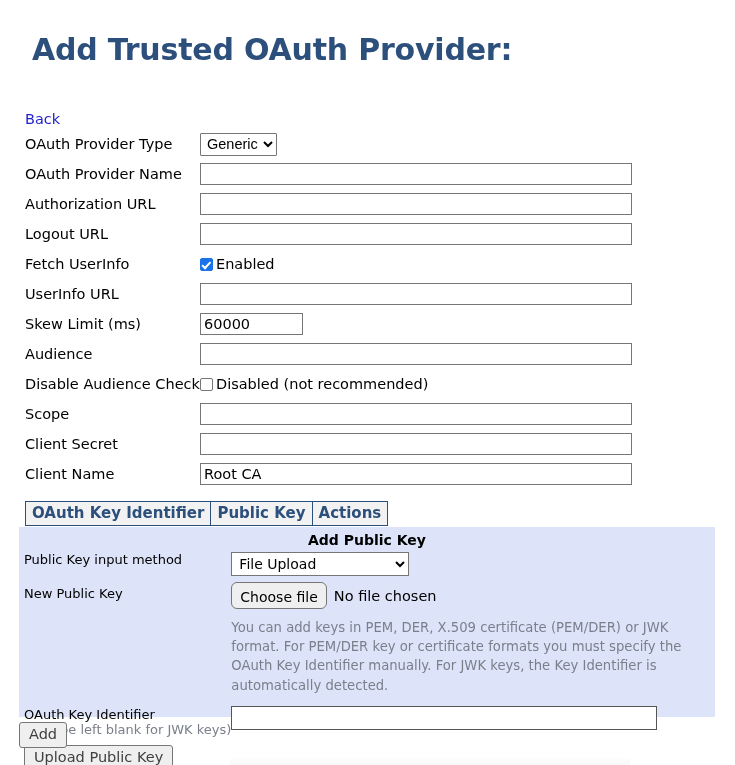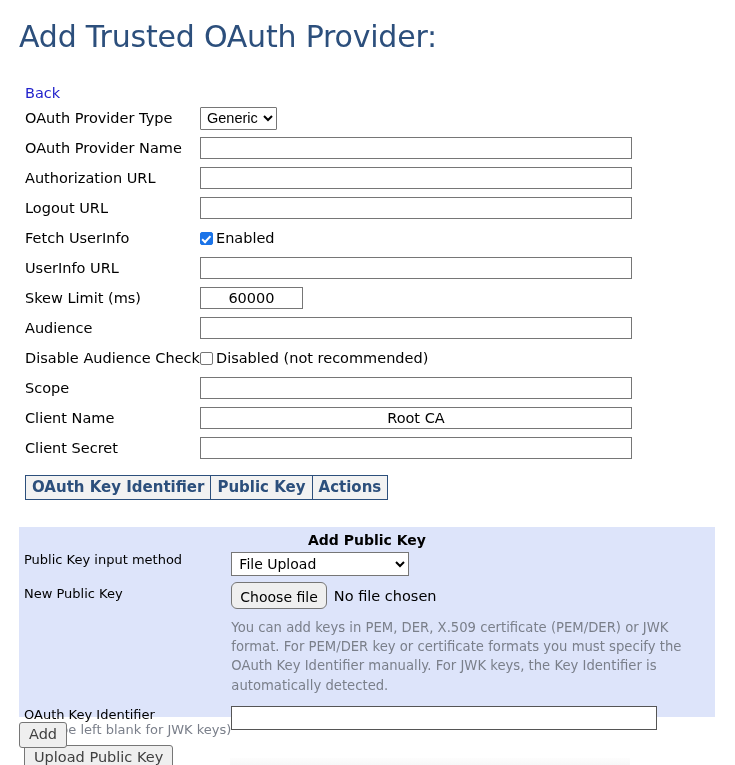--- a/index.html
+++ b/index.html
@@ -11,23 +11,23 @@
     width: 735px;
     height: 765px;
     font-family: "DejaVu Sans", "Liberation Sans", sans-serif;
     font-size: 14.5px;
     color: #000000;
     overflow: hidden;
     position: relative;
   }
   .page-title {
     font-size: 30px;
-    font-weight: normal;
+    font-weight: bold;
     color: #2c4f7c;
-    margin: 3px;
+    margin: 16px;
     padding: 16px 0 0 16px;
     letter-spacing: -0.2px;
     font-family: "DejaVu Sans", "Liberation Sans", sans-serif;
   }
   .back-link {
     display: inline-block;
     color: #2222cc;
     font-size: 14.5px;
     text-decoration: none;
     margin: 28px 0 0 25px;
@@ -56,21 +56,20 @@
     width: 424px;
     height: 18px;
     box-sizing: content-box;
     font-family: "DejaVu Sans", "Liberation Sans", sans-serif;
     font-size: 14.5px;
     padding: 1px 3px;
     border: 1px solid #767676;
     background: #fff;
     color: #000;
     border-radius: 0;
-    text-align: center;
   }
   input.txt.small { width: 95px; }
 
   select.sel {
     font-family: Liberation Sans, sans-serif;
     font-size: 14.5px;
     padding: 1px 2px;
     border: 1px solid #767676;
     background: #fff;
     color: #000;
@@ -308,29 +307,29 @@
         </div>
       </td>
     </tr>
     <tr>
       <td class="lbl">Scope</td>
       <td class="ctl">
         <input class="txt" type="text" value="" style="">
       </td>
     </tr>
     <tr>
+      <td class="lbl">Client Secret</td>
+      <td class="ctl">
+        <input class="txt" type="text" value="" style="">
+      </td>
+    </tr>
+    <tr>
       <td class="lbl">Client Name</td>
       <td class="ctl">
         <input class="txt" type="text" value="Root CA" style="">
-      </td>
-    </tr>
-    <tr>
-      <td class="lbl">Client Secret</td>
-      <td class="ctl">
-        <input class="txt" type="text" value="" style="">
       </td>
     </tr>
   </tbody>
 </table>
 
 <table class="keys-table">
   <thead>
     <tr>
       <th>OAuth Key Identifier</th>
       <th>Public Key</th>

